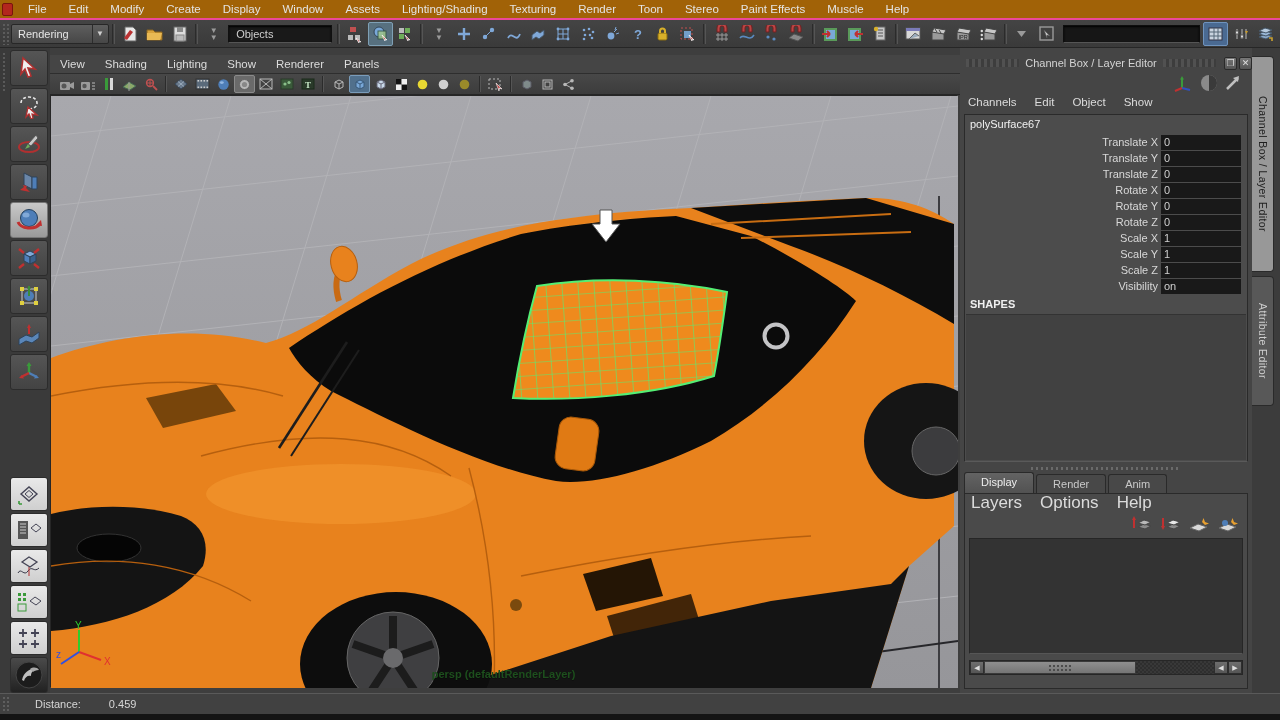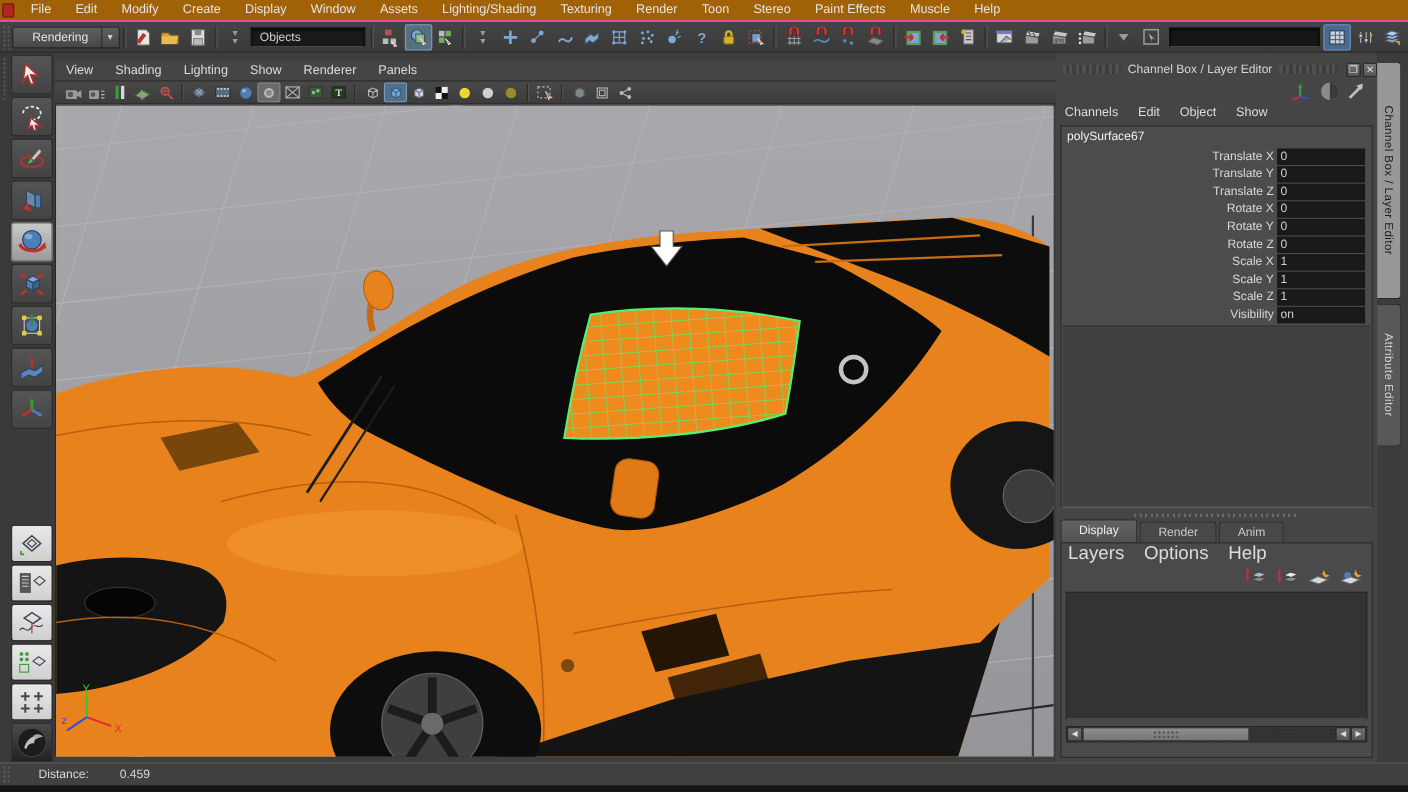--- a/index.html
+++ b/index.html
@@ -16,21 +16,21 @@
   .menubar .mitem { padding:0 11px; line-height:19px; color:#e4e4e4; font-size:11.5px; cursor:default; }
 
   
   .shelf { position:absolute; top:20px; left:0; width:1280px; height:28px;
     background:linear-gradient(#444,#3a3a3a); border-bottom:1px solid #262626;
     display:flex; align-items:center; padding:0 2px 0 0; }
   .grip-v { width:7px; height:22px; margin:0 2px;
     background-image:radial-gradient(#5c5c5c 30%, transparent 32%);
     background-size:4px 4px; }
   .menuset { width:98px; height:20px; background:linear-gradient(#5e5e5e,#474747);
-    border:1px solid #272727; border-radius:2px; display:flex; align-items:center;text-align:center; }
+    border:1px solid #272727; border-radius:2px; display:flex; align-items:center; }
   .menuset .label { flex:1; padding-left:6px; color:#e6e6e6; }
   .menuset .arrow { width:16px; height:100%; border-left:1px solid #2c2c2c;
     display:flex; align-items:center; justify-content:center; color:#cfcfcf; font-size:8px; }
   .sep { width:3px; height:20px; margin:0 3px; border-left:1px solid #2b2b2b; border-right:1px solid #555; }
   .sbtn { width:25px; height:24px; display:flex; align-items:center; justify-content:center;
     border-radius:2px; }
   .sbtn.hl { background:#57707f; border:1px solid #7fa0b5; }
   .sbtn.hl2 { background:#4a6a92; border:1px solid #6f93bd; }
   .chev { color:#9a9a9a; font-size:8px; line-height:7px; text-align:center; }
   .maskfield { width:104px; height:18px; background:#191919; border:1px solid #101010;
@@ -793,20 +793,21 @@
 
       <svg class="axis-gizmo" width="62" height="52">
         <path d="M24 32V10" stroke="#2ecc2e" stroke-width="2"></path>
         <path d="M24 32L46 40" stroke="#e03030" stroke-width="2"></path>
         <path d="M24 32L6 44" stroke="#3050e0" stroke-width="2"></path>
         <text x="20" y="9" font-size="10" fill="#2ecc2e" font-family="Liberation Sans">Y</text>
         <text x="49" y="45" font-size="10" fill="#e03030" font-family="Liberation Sans">X</text>
         <text x="1" y="38" font-size="10" fill="#3050e0" font-family="Liberation Sans">z</text>
       </svg>
 
+      <div class="cam-label">persp (defaultRenderLayer)</div>
     </div>
   </div>
 
   <div class="rpanel">
     <div class="rp-title">
       <div class="deco"></div>
       <span class="ttl">Channel Box / Layer Editor</span>
       <div class="deco"></div>
       <div class="winbtn">❐</div>
       <div class="winbtn">✕</div>
@@ -869,20 +870,21 @@
         <span class="ch-value">1</span>
       </div>
       <div class="ch-row">
         <span class="ch-label">Scale Z</span>
         <span class="ch-value">1</span>
       </div>
       <div class="ch-row">
         <span class="ch-label">Visibility</span>
         <span class="ch-value">on</span>
       </div>
+      <div class="ch-shapes">SHAPES</div>
       <div class="ch-empty"></div>
     </div>
 
     <div class="splitter">
         <div class="dots"></div>
       </div>
 
     <div class="rp-tabs">
       <div class="rtab active">Display</div>
       <div class="rtab">Render</div>

